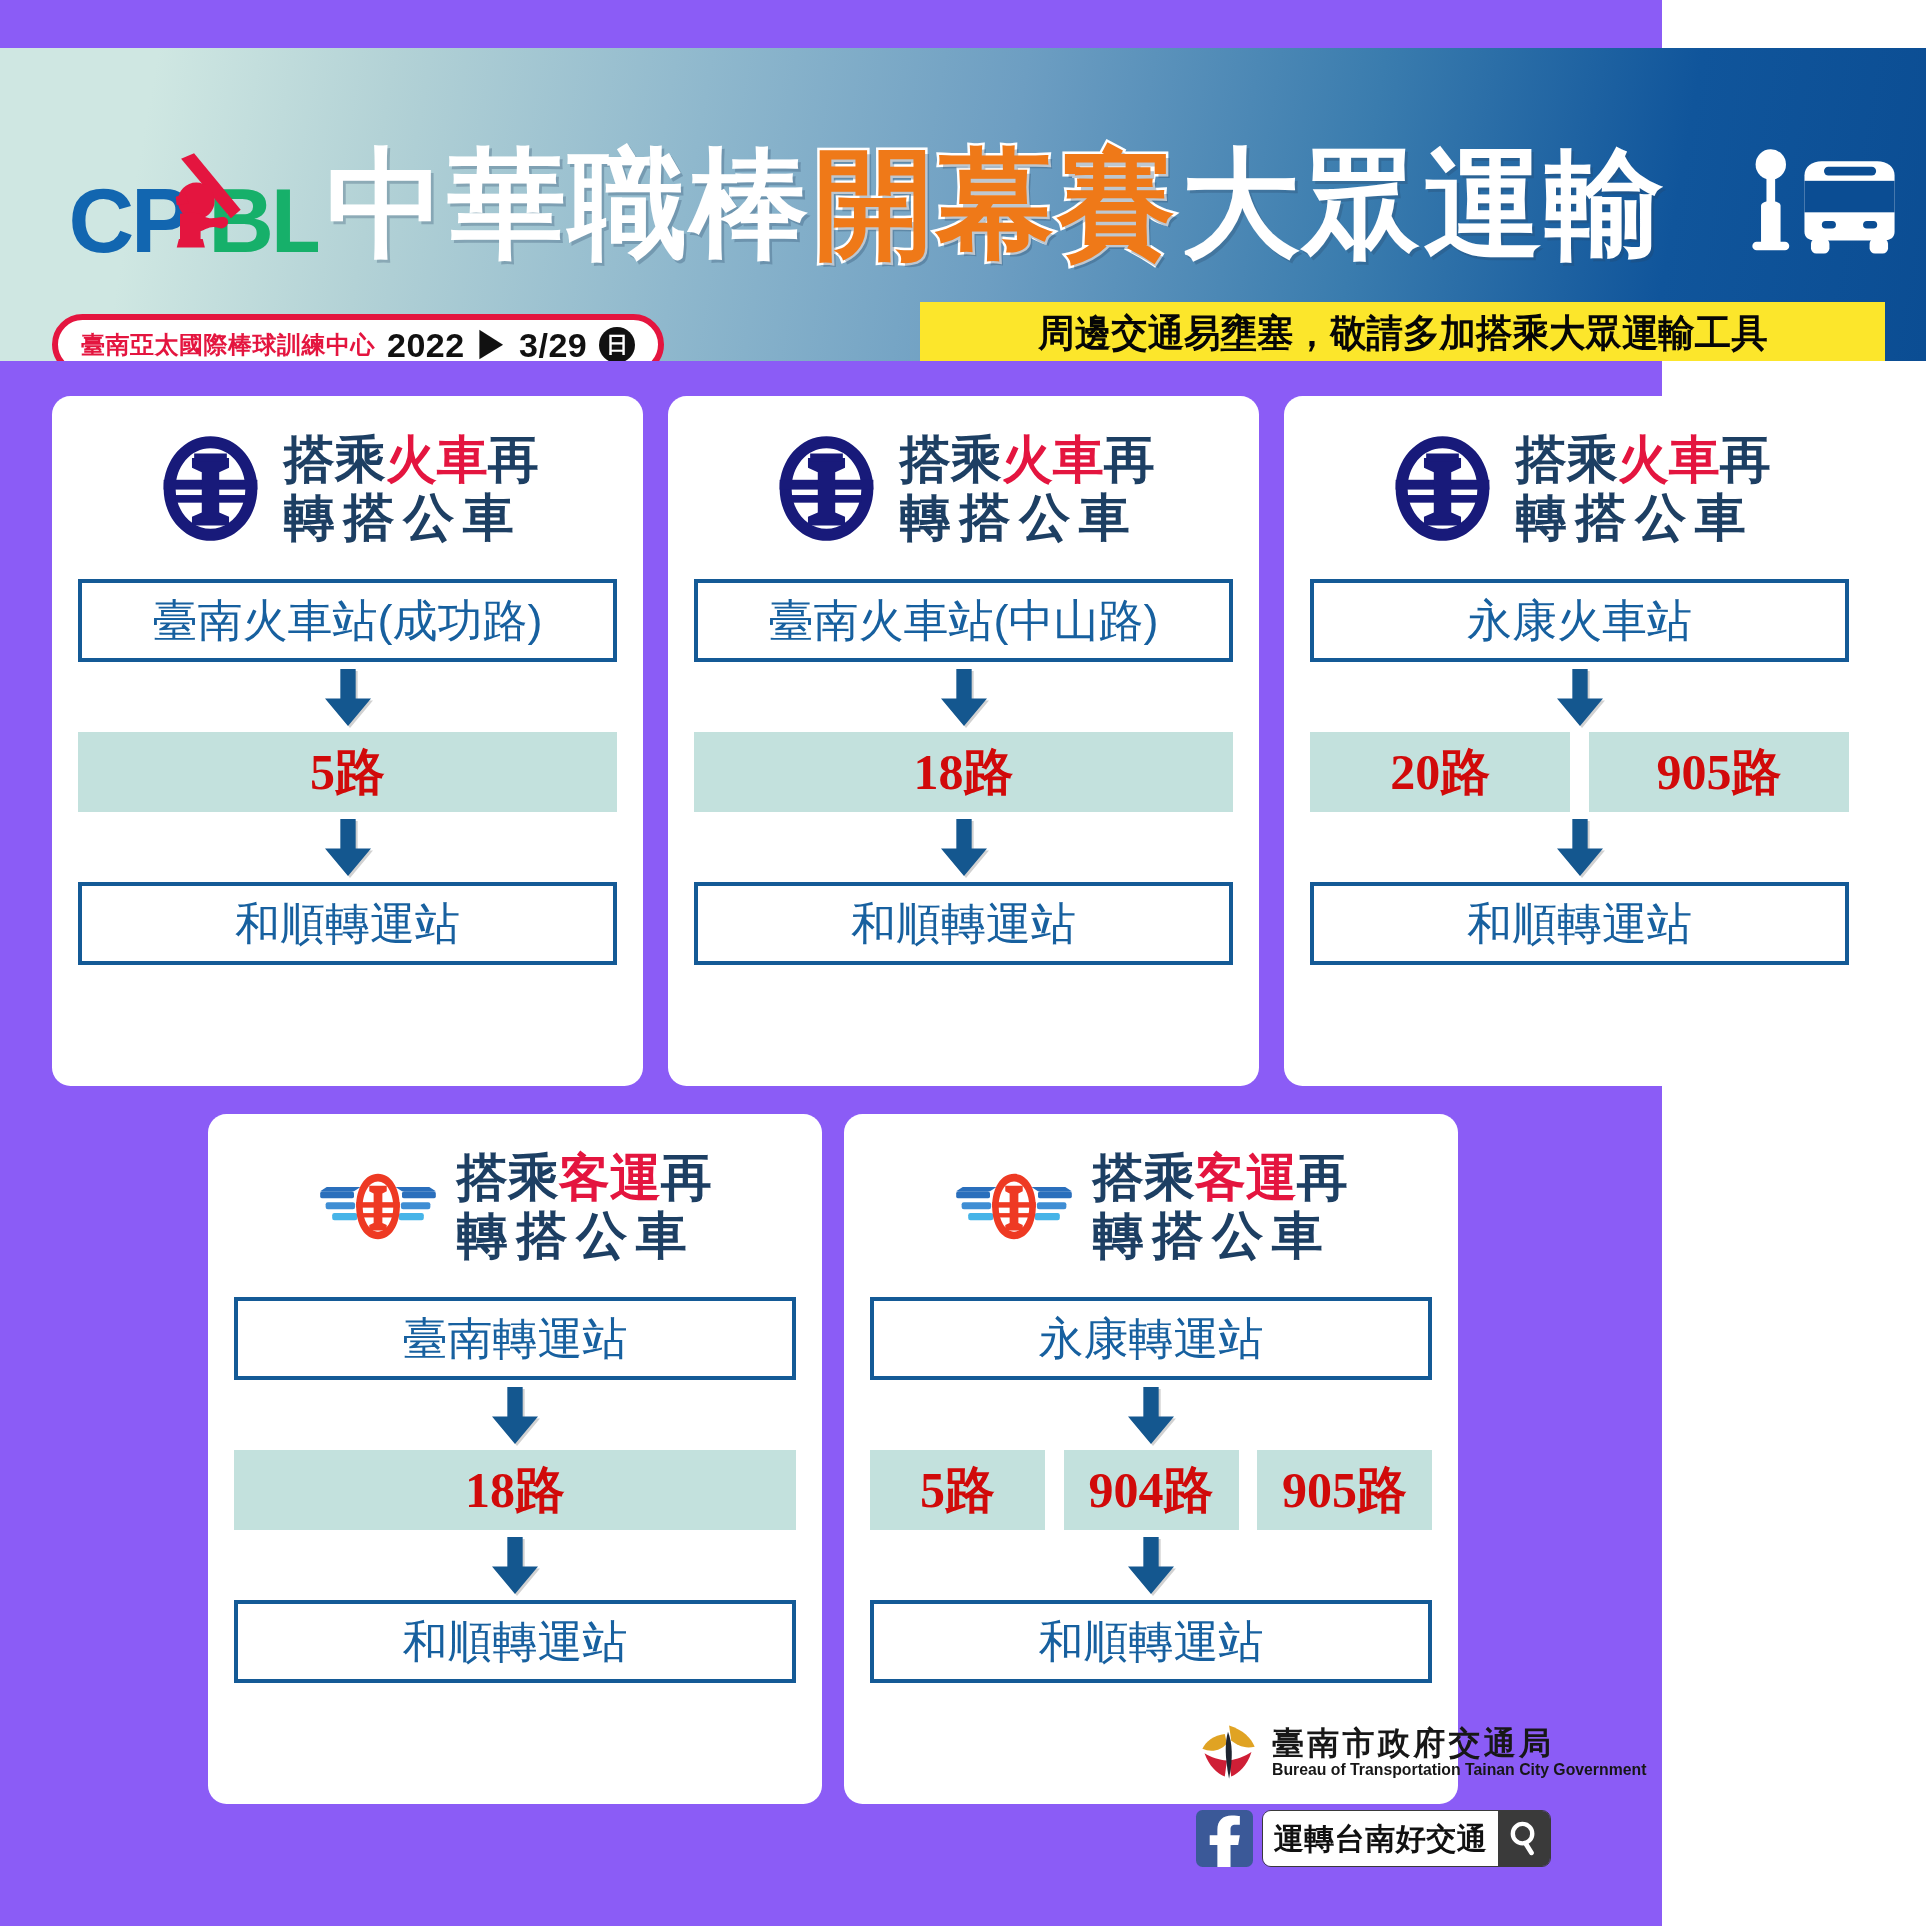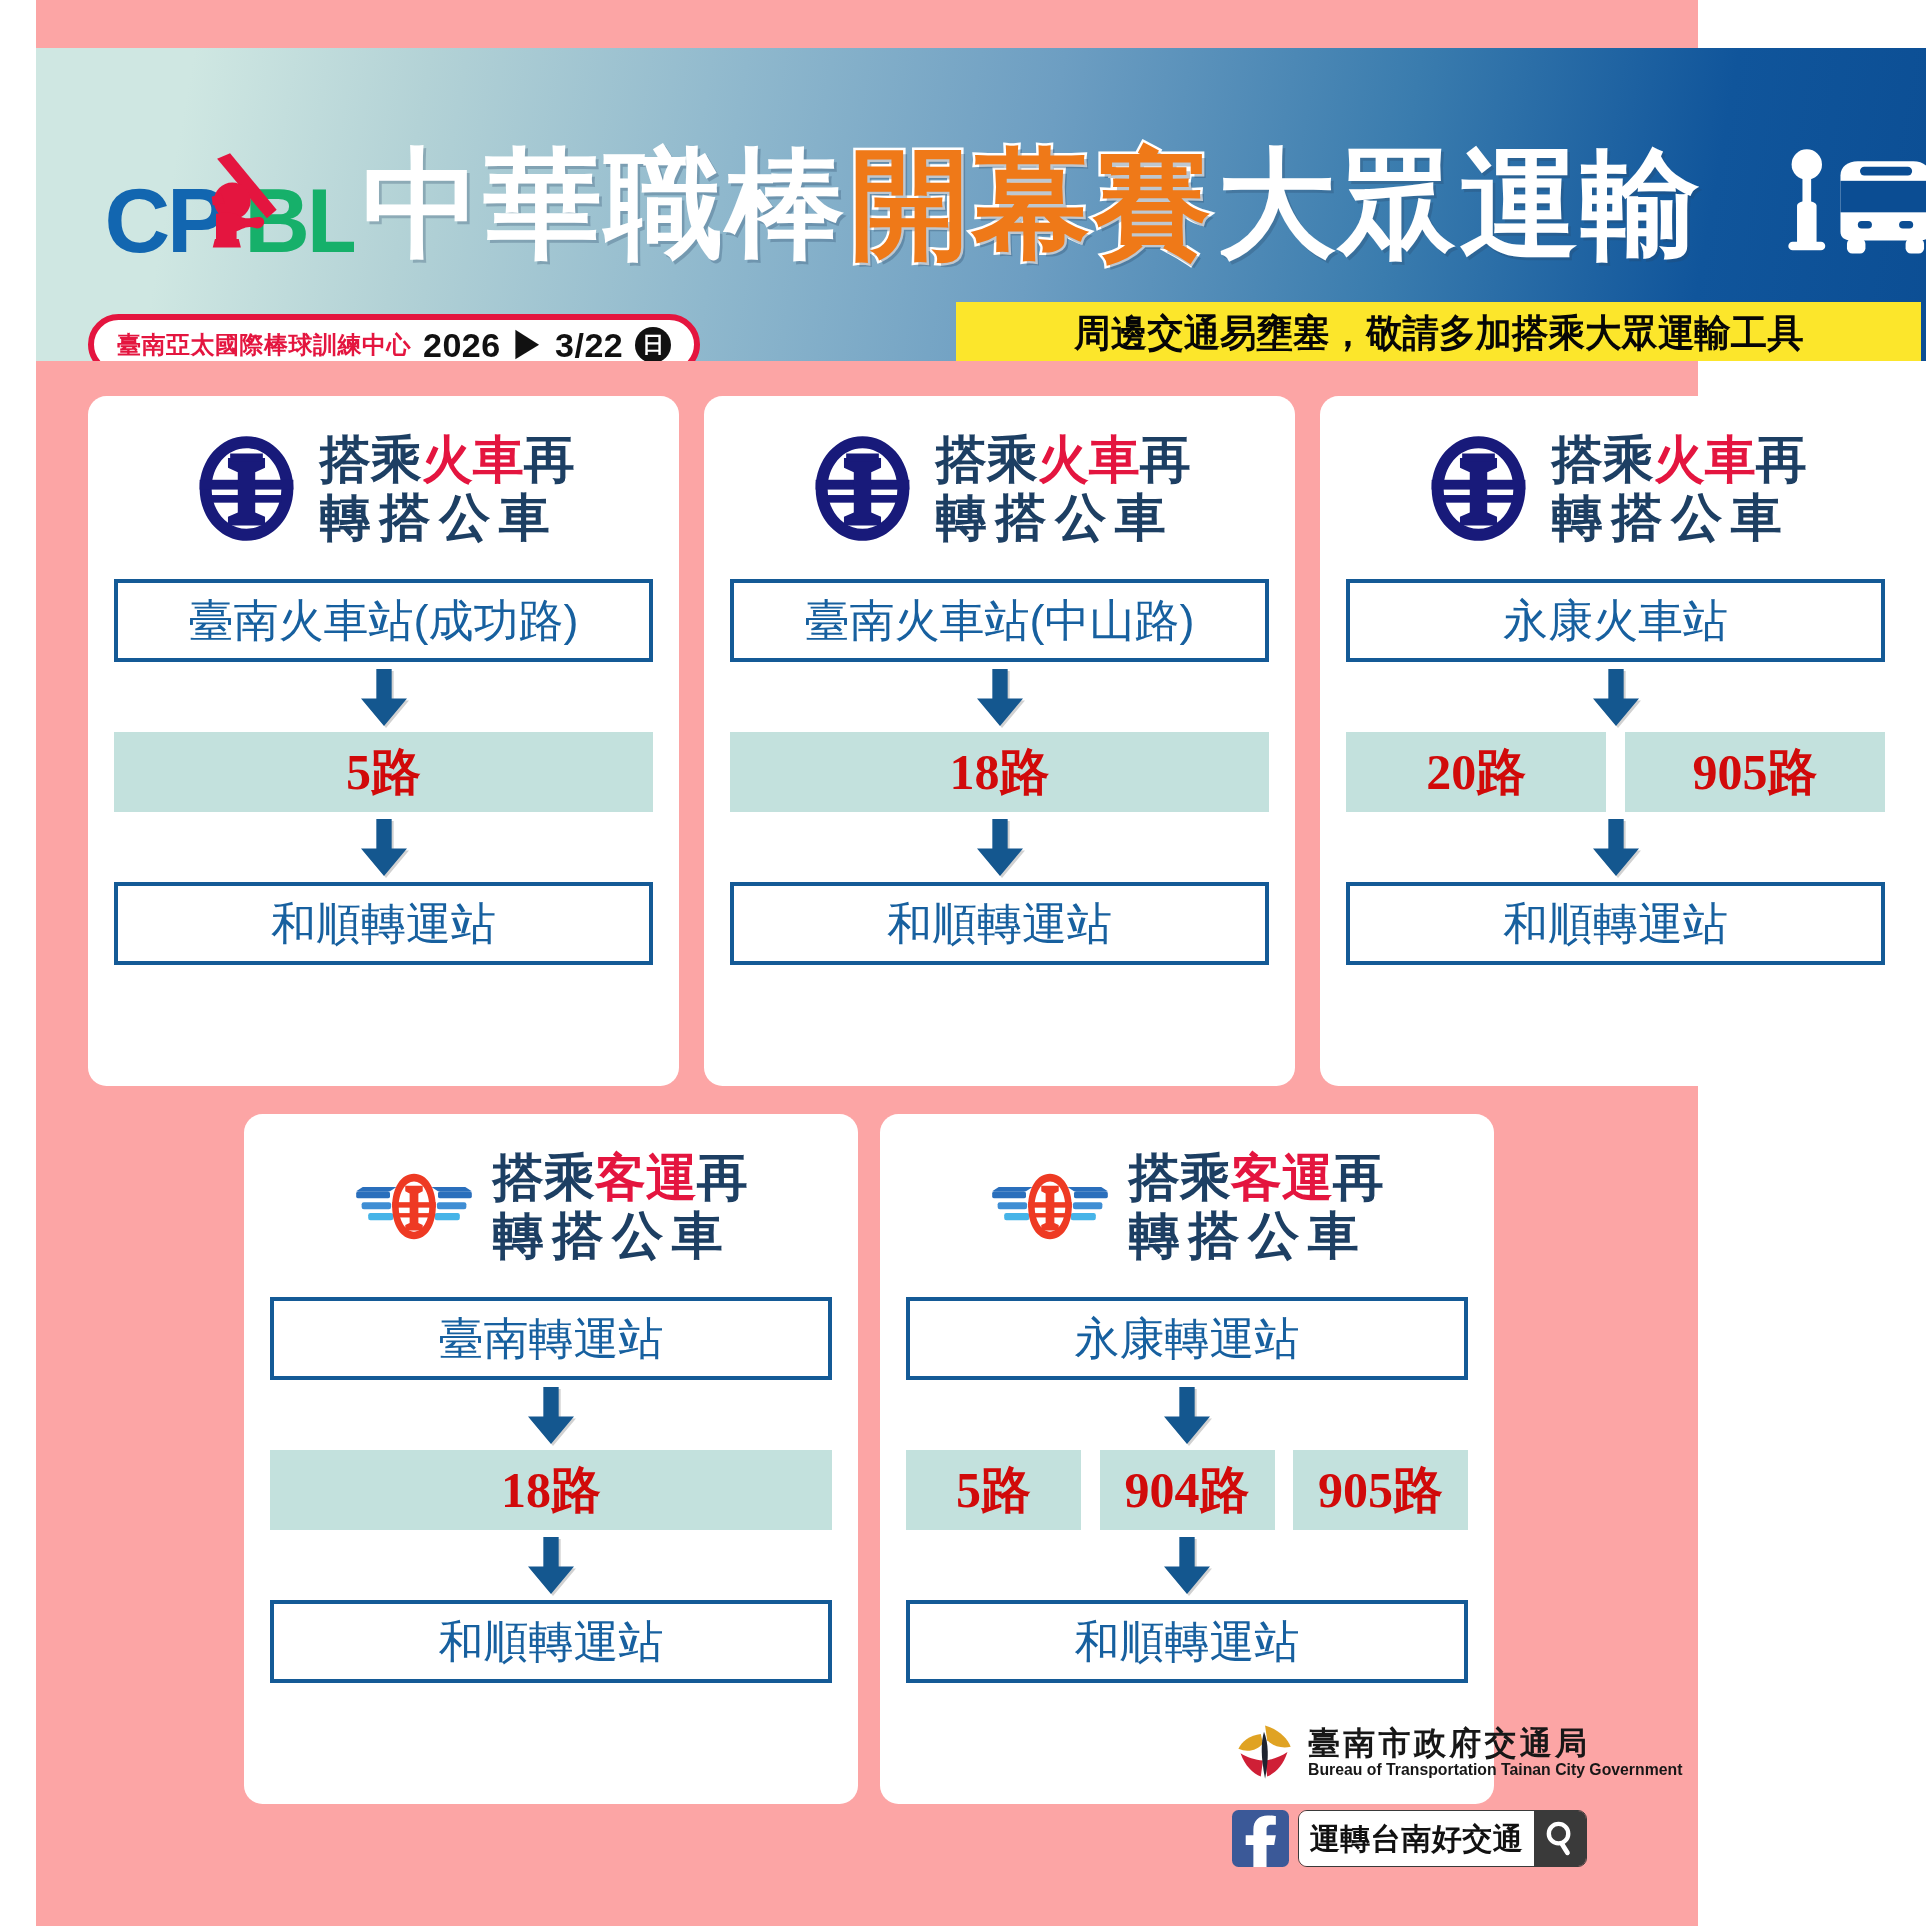--- a/index.html
+++ b/index.html
@@ -9,22 +9,21 @@
     height: 1926px;
     background: #ffffff;
     font-family: "Liberation Sans", "DejaVu Sans", sans-serif;
     overflow: hidden;
   }
 
   .poster {
     position: relative;
     width: 1662px;
     height: 1926px;
-    background: #fca5a5;
-    margin-left: 36px;
+    background: #8b5cf6;
   }
 
   
   .header {
     position: absolute;
     top: 48px; left: 0;
     width: 1926px;
     height: 313px;
     background: linear-gradient(100deg,
         #cfe7e2 0%,
@@ -378,21 +377,21 @@
           <rect x="136" y="140" width="26" height="14" rx="7" fill="#0b4d93"></rect>
           <rect x="212" y="140" width="26" height="14" rx="7" fill="#0b4d93"></rect>
           <rect x="116" y="172" width="34" height="28" rx="10"></rect>
           <rect x="224" y="172" width="34" height="28" rx="10"></rect>
         </g>
       </svg>
     </div>
 
     <div class="venue-pill">
       <span class="venue-name">臺南亞太國際棒球訓練中心</span>
-      <span class="venue-date">2026 ▶ 3/22</span>
+      <span class="venue-date">2022 ▶ 3/29</span>
       <span class="venue-daybadge">日</span>
     </div>
 
     <div class="notice-banner">
       <span class="notice-text">周邊交通易壅塞，敬請多加搭乘大眾運輸工具</span>
     </div>
   </div>
 
   <div class="grid-top">
 

